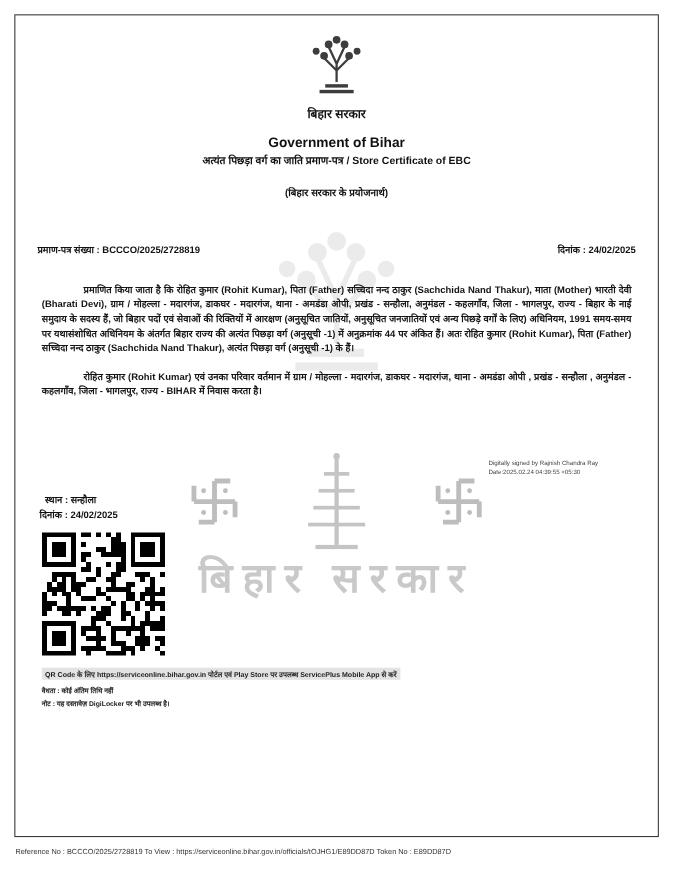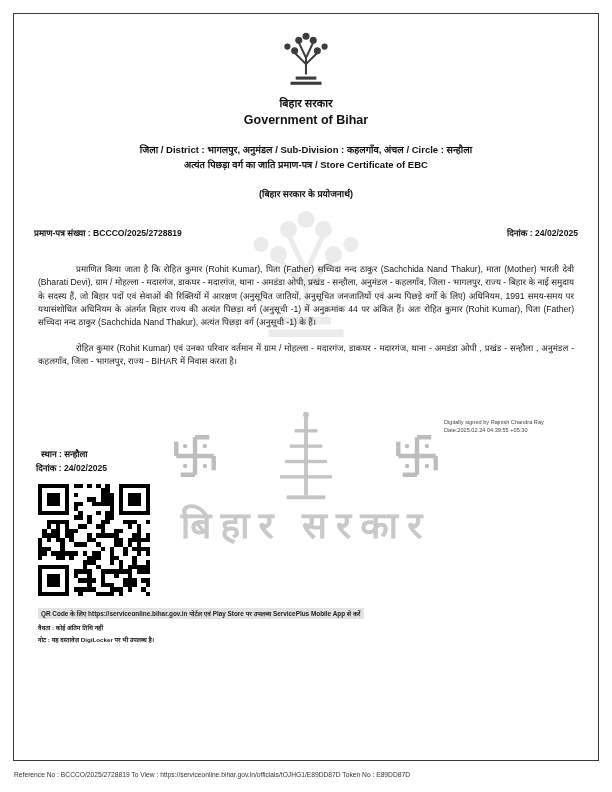--- a/index.html
+++ b/index.html
@@ -13,31 +13,31 @@
   .wm-row { position:absolute; top:408px; left:0; width:100%; display:flex; justify-content:center; align-items:center; gap:58px; }
   .wm-row svg { display:block; }
   .wm-text { position:absolute; top:498px; left:0; width:100%; text-align:center;
              font-size:37px; font-weight:bold; color:#c9c9c9; letter-spacing:9px; }
 
   
   .frame { position:absolute; left:13px; top:13px; width:586px; height:748px;
            border:1.5px solid #3a3a3a; z-index:1; padding-top:15px; text-align:center; }
   .emblem { width:64px; height:62px; margin:0 auto; }
   .t-hi   { font-size:11px;  font-weight:bold; color:#111; margin-top:4px; }
-  .t-en   { font-size:12.5px; font-weight:bold; color:#111; margin-top:3px; }
+  .t-en   { font-size:12.5px; font-weight:bold; color:#111; margin-top:13px; }
   .t-form { font-size:10.5px; font-weight:bold; color:#111; margin-top:7px; }
   .t-district { font-size:9.5px; font-weight:bold; color:#111; margin-top:16px; }
   .t-title    { font-size:9.5px; font-weight:bold; color:#111; margin-top:2px; }
   .t-sub      { font-size:9px;   font-weight:bold; color:#111; margin-top:16px; }
 
-  .meta-row { display:flex; justify-content:space-between; padding:0 20px; margin-top:27px;
+  .meta-row { display:flex; justify-content:space-between; padding:0 20px; margin-top:40px;
               font-size:8.6px; font-weight:bold; color:#111; }
 
   .body-para { margin:24px 24px 0; text-align:justify; text-indent:38px;
-               font-size:8.6px; font-weight:normal; color:#151515; line-height:1.55; }
+               font-size:8.6px; font-weight:bold; color:#151515; line-height:1.55; }
   .body-para.p2 { margin-top:12px; }
 
   .digital-sig { position:absolute; top:404px; right:26px; width:128px; text-align:left;
                  font-size:5.6px; color:#444; line-height:1.5; }
   .place   { position:absolute; top:434px; left:27px; font-size:8.6px; font-weight:bold; color:#111; }
   .date2   { position:absolute; top:448px; left:22px; font-size:8.6px; font-weight:bold; color:#111; }
   .officer { position:absolute; top:449px; right:22px; font-size:8.6px; font-weight:bold; color:#111; }
 
   .qr { position:absolute; top:470px; left:24px; width:112px; height:112px; background:#fff; }
   .qr svg { width:100%; height:100%; display:block; }
@@ -121,21 +121,20 @@
             <circle cx="48" cy="17" r="3"></circle>
           <rect x="20" y="46" width="20" height="3"></rect>
             <rect x="15" y="51" width="30" height="3"></rect>
         </g>
       </svg>
     </div>
 
     <div class="t-hi">बिहार सरकार</div>
     <div class="t-en">Government of Bihar</div>
 
-    <div class="t-district">जिला / District : भागलपुर, अनुमंडल / Sub-Division : कहलगाँव, अंचल / Circle : सन्हौला</div>
     <div class="t-title">अत्यंत पिछड़ा वर्ग का जाति प्रमाण-पत्र / Store Certificate of EBC</div>
     <div class="t-sub">(बिहार सरकार के प्रयोजनार्थ)</div>
 
     <div class="meta-row">
       <span>प्रमाण-पत्र संख्या : BCCCO/2025/2728819</span>
       <span>दिनांक : 24/02/2025</span>
     </div>
 
     <p class="body-para">प्रमाणित किया जाता है कि रोहित कुमार (Rohit Kumar), पिता (Father) सच्चिदा नन्द ठाकुर (Sachchida Nand Thakur), माता (Mother) भारती देवी (Bharati Devi), ग्राम / मोहल्ला - मदारगंज, डाकघर - मदारगंज, थाना - अमडंडा ओपी, प्रखंड - सन्हौला, अनुमंडल - कहलगाँव, जिला - भागलपुर, राज्य - बिहार के नाई समुदाय के सदस्य हैं, जो बिहार पदों एवं सेवाओं की रिक्तियों में आरक्षण (अनुसूचित जातियों, अनुसूचित जनजातियों एवं अन्य पिछड़े वर्गों के लिए) अधिनियम, 1991 समय-समय पर यथासंशोधित अधिनियम के अंतर्गत बिहार राज्य की अत्यंत पिछड़ा वर्ग (अनुसूची -1) में अनुक्रमांक 44 पर अंकित हैं। अतः रोहित कुमार (Rohit Kumar), पिता (Father) सच्चिदा नन्द ठाकुर (Sachchida Nand Thakur), अत्यंत पिछड़ा वर्ग (अनुसूची -1) के हैं।</p>
     <p class="body-para p2">रोहित कुमार (Rohit Kumar) एवं उनका परिवार वर्तमान में ग्राम / मोहल्ला - मदारगंज, डाकघर - मदारगंज, थाना - अमडंडा ओपी , प्रखंड - सन्हौला , अनुमंडल - कहलगाँव, जिला - भागलपुर, राज्य - BIHAR में निवास करता है।</p>

